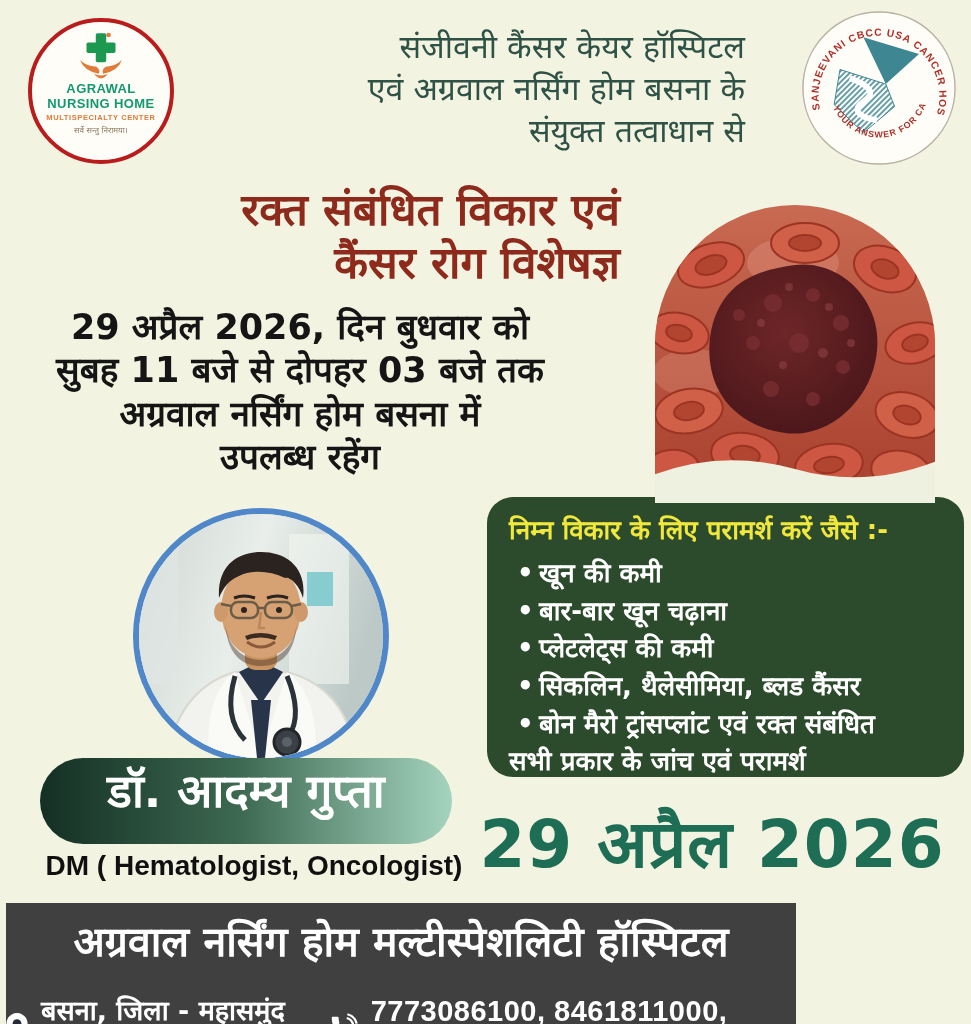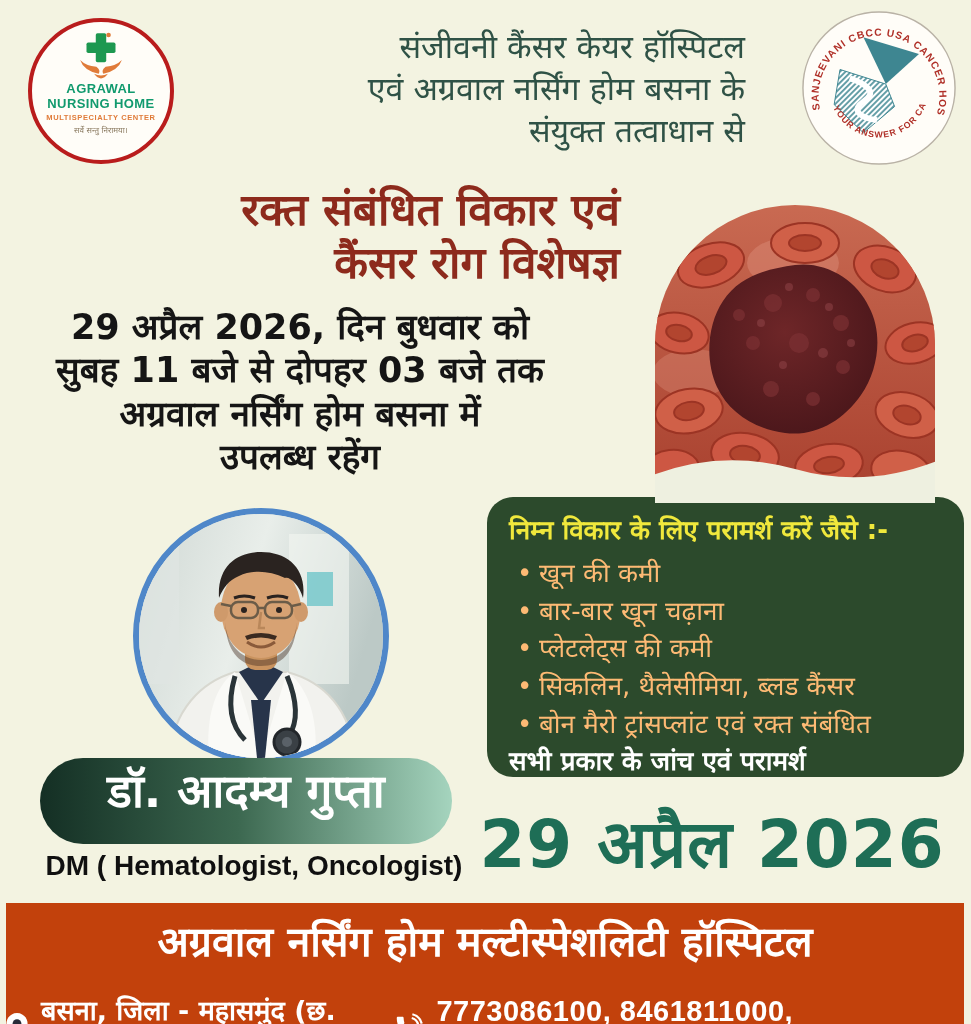--- a/index.html
+++ b/index.html
@@ -39,21 +39,21 @@
   
   .blood-img { position:absolute; left:653px; top:203px; width:284px; height:300px; z-index:2; }
 
   
   .consult-box {
     position:absolute; left:487px; top:497px; width:477px; height:280px;
     background:#2c4a2c; border-radius:26px; box-sizing:border-box;
     padding:14px 14px 0 22px; z-index:1;
   }
   .consult-heading { color:#f0e83c; font-size:26px; font-weight:800; margin-bottom:8px; }
-  .consult-item { color:#fdba74; font-size:26px; font-weight:400; line-height:1.45; padding-left:30px; position:relative; }
+  .consult-item { color:#ffffff; font-size:26px; font-weight:700; line-height:1.45; padding-left:30px; position:relative; }
   .consult-item::before { content:"•"; position:absolute; left:8px; top:0; }
   .consult-cont { color:#ffffff; font-size:26px; font-weight:700; line-height:1.45; }
 
   
   .doctor-photo {
     position:absolute; left:133px; top:508px; width:256px; height:256px;
     border-radius:50%; border:6px solid #4f87c9; box-sizing:border-box;
     overflow:hidden; background:#dde4e1; z-index:2;
   }
   .doctor-pill {
@@ -69,22 +69,22 @@
   }
 
   
   .event-date {
     position:absolute; left:462px; top:796px; width:500px; text-align:center;
     font-size:66px; font-weight:900; color:#1e6e56; letter-spacing:1px;
   }
 
   
   .footer-bar {
-    position:absolute; left:6px; top:903px; width:958px; height:121px;
-    background:#c2410c; color:#fff;
+    position:absolute; left:6px; top:903px; width:790px; height:121px;
+    background:#404040; color:#fff;
   }
   .footer-title { text-align:center; font-size:41px; font-weight:800; margin-top:9px; }
   .footer-info  { display:flex; align-items:center; justify-content:flex-start; gap:13px; margin-top:23px; }
   .footer-address { font-size:27px; font-weight:700; }
   .footer-phones  { font-size:29px; font-weight:800; font-family:"Liberation Sans",sans-serif; letter-spacing:.5px; }
   .footer-info svg { flex:0 0 auto; }
 </style>
 </head>
 <body>
 

